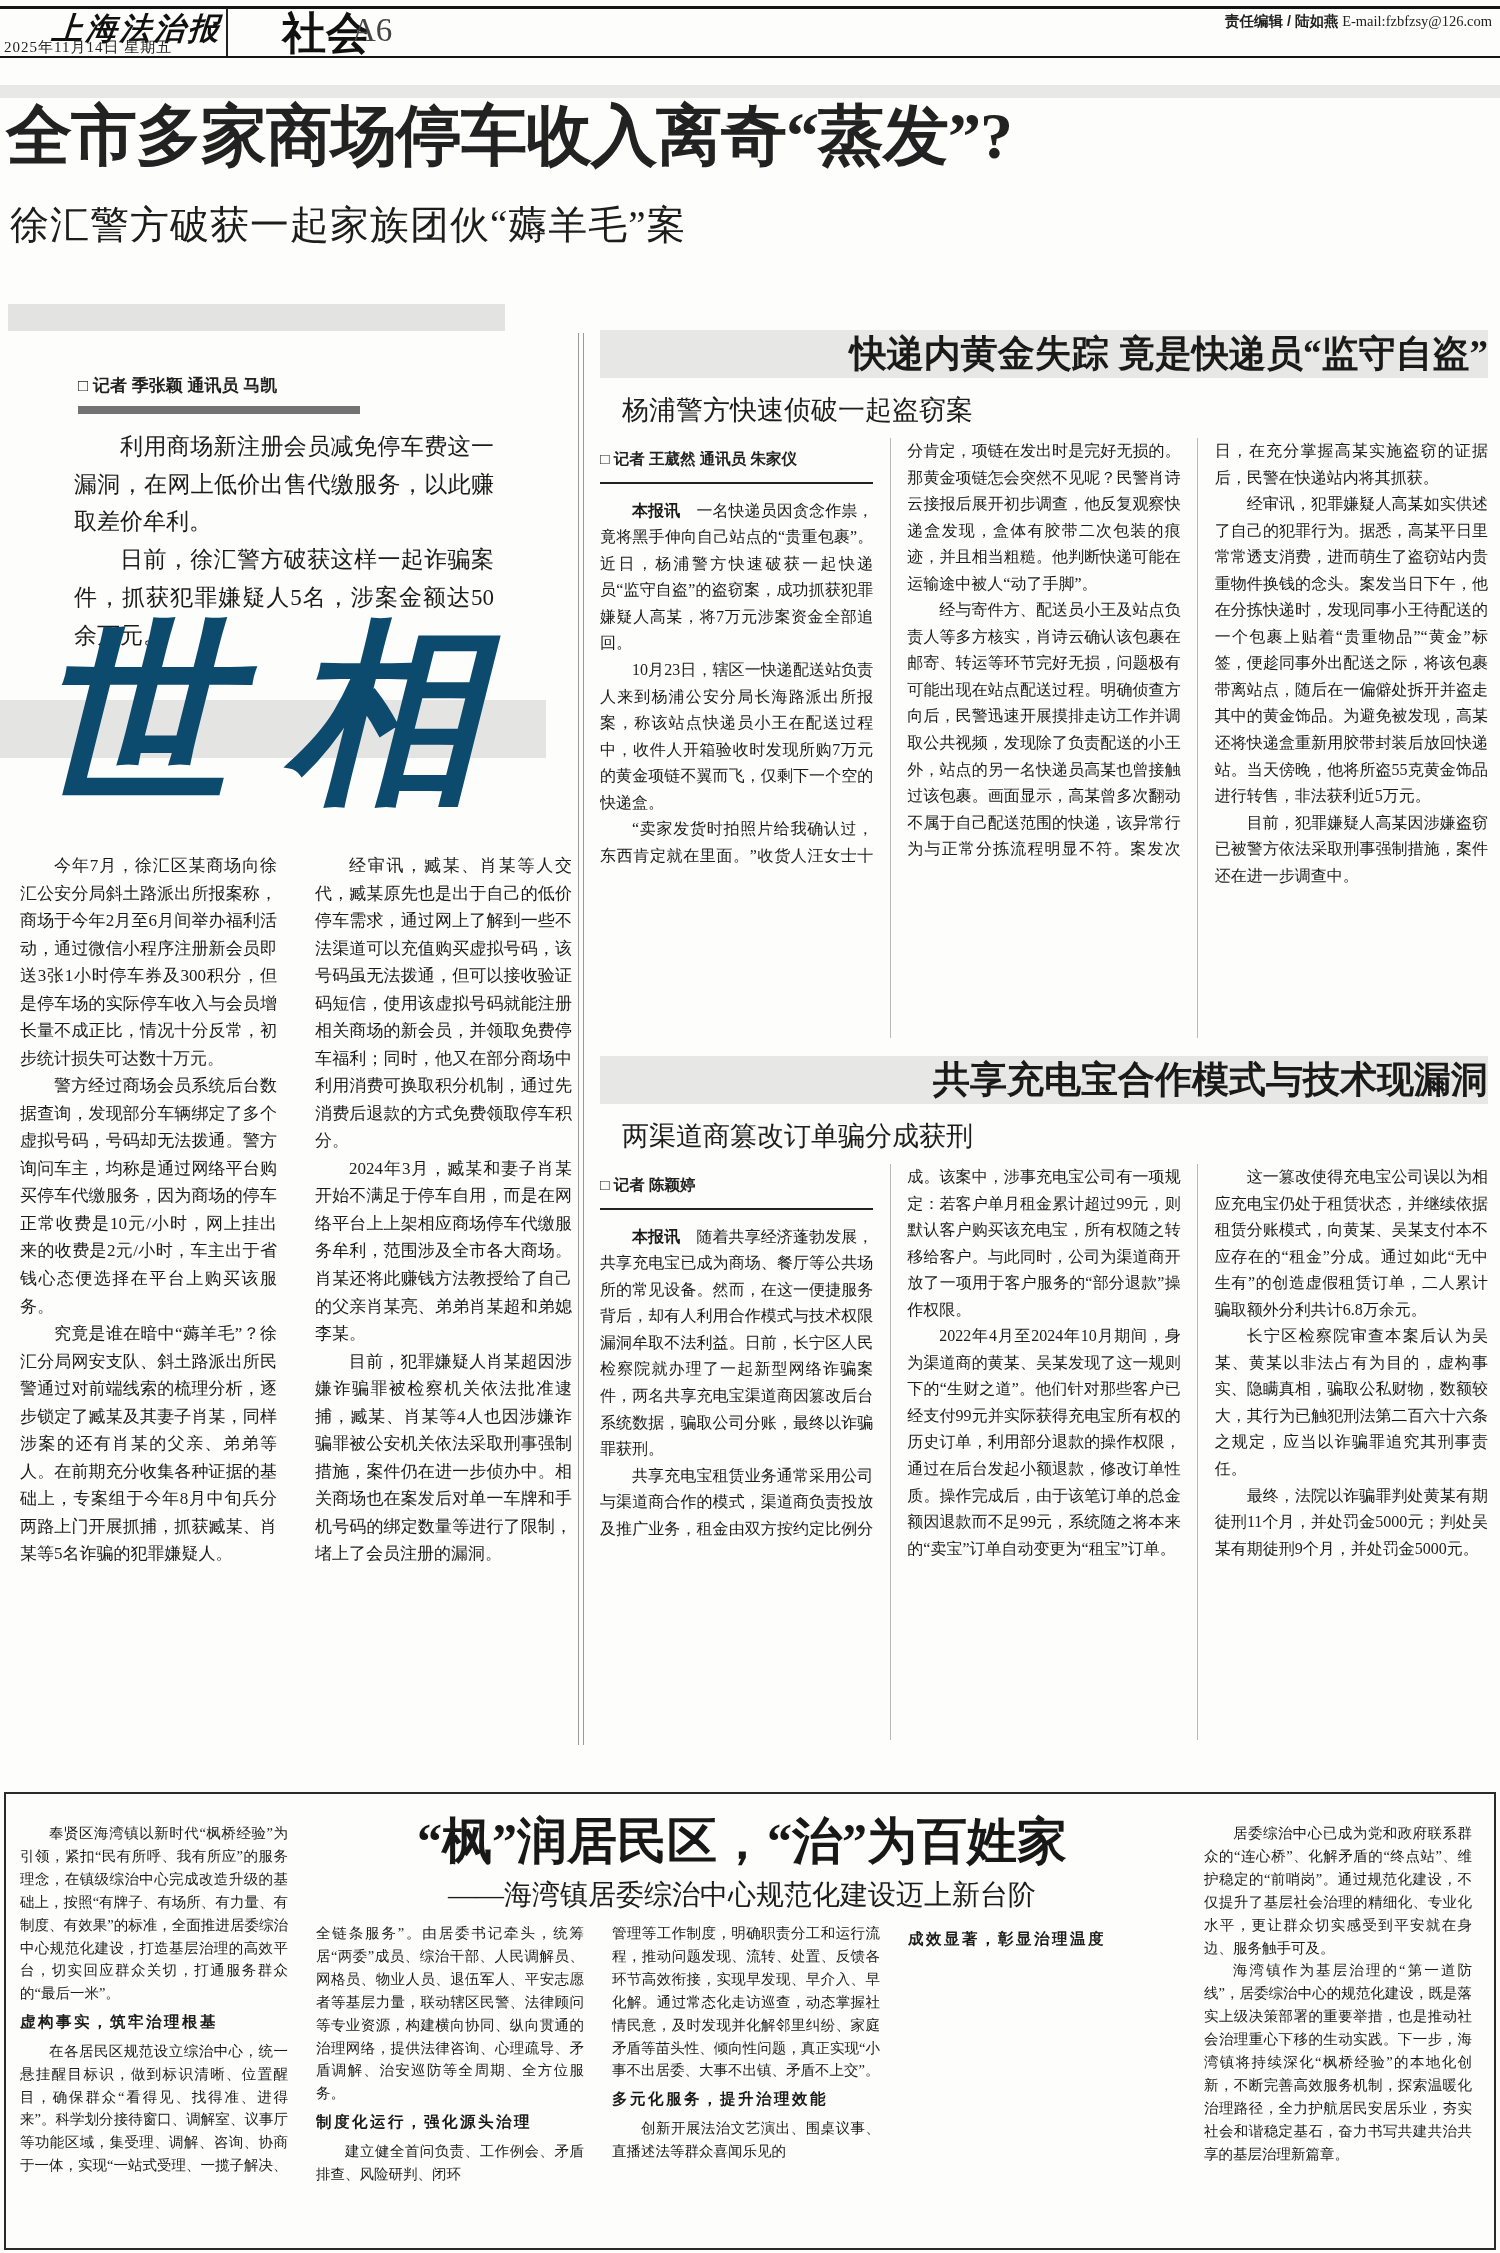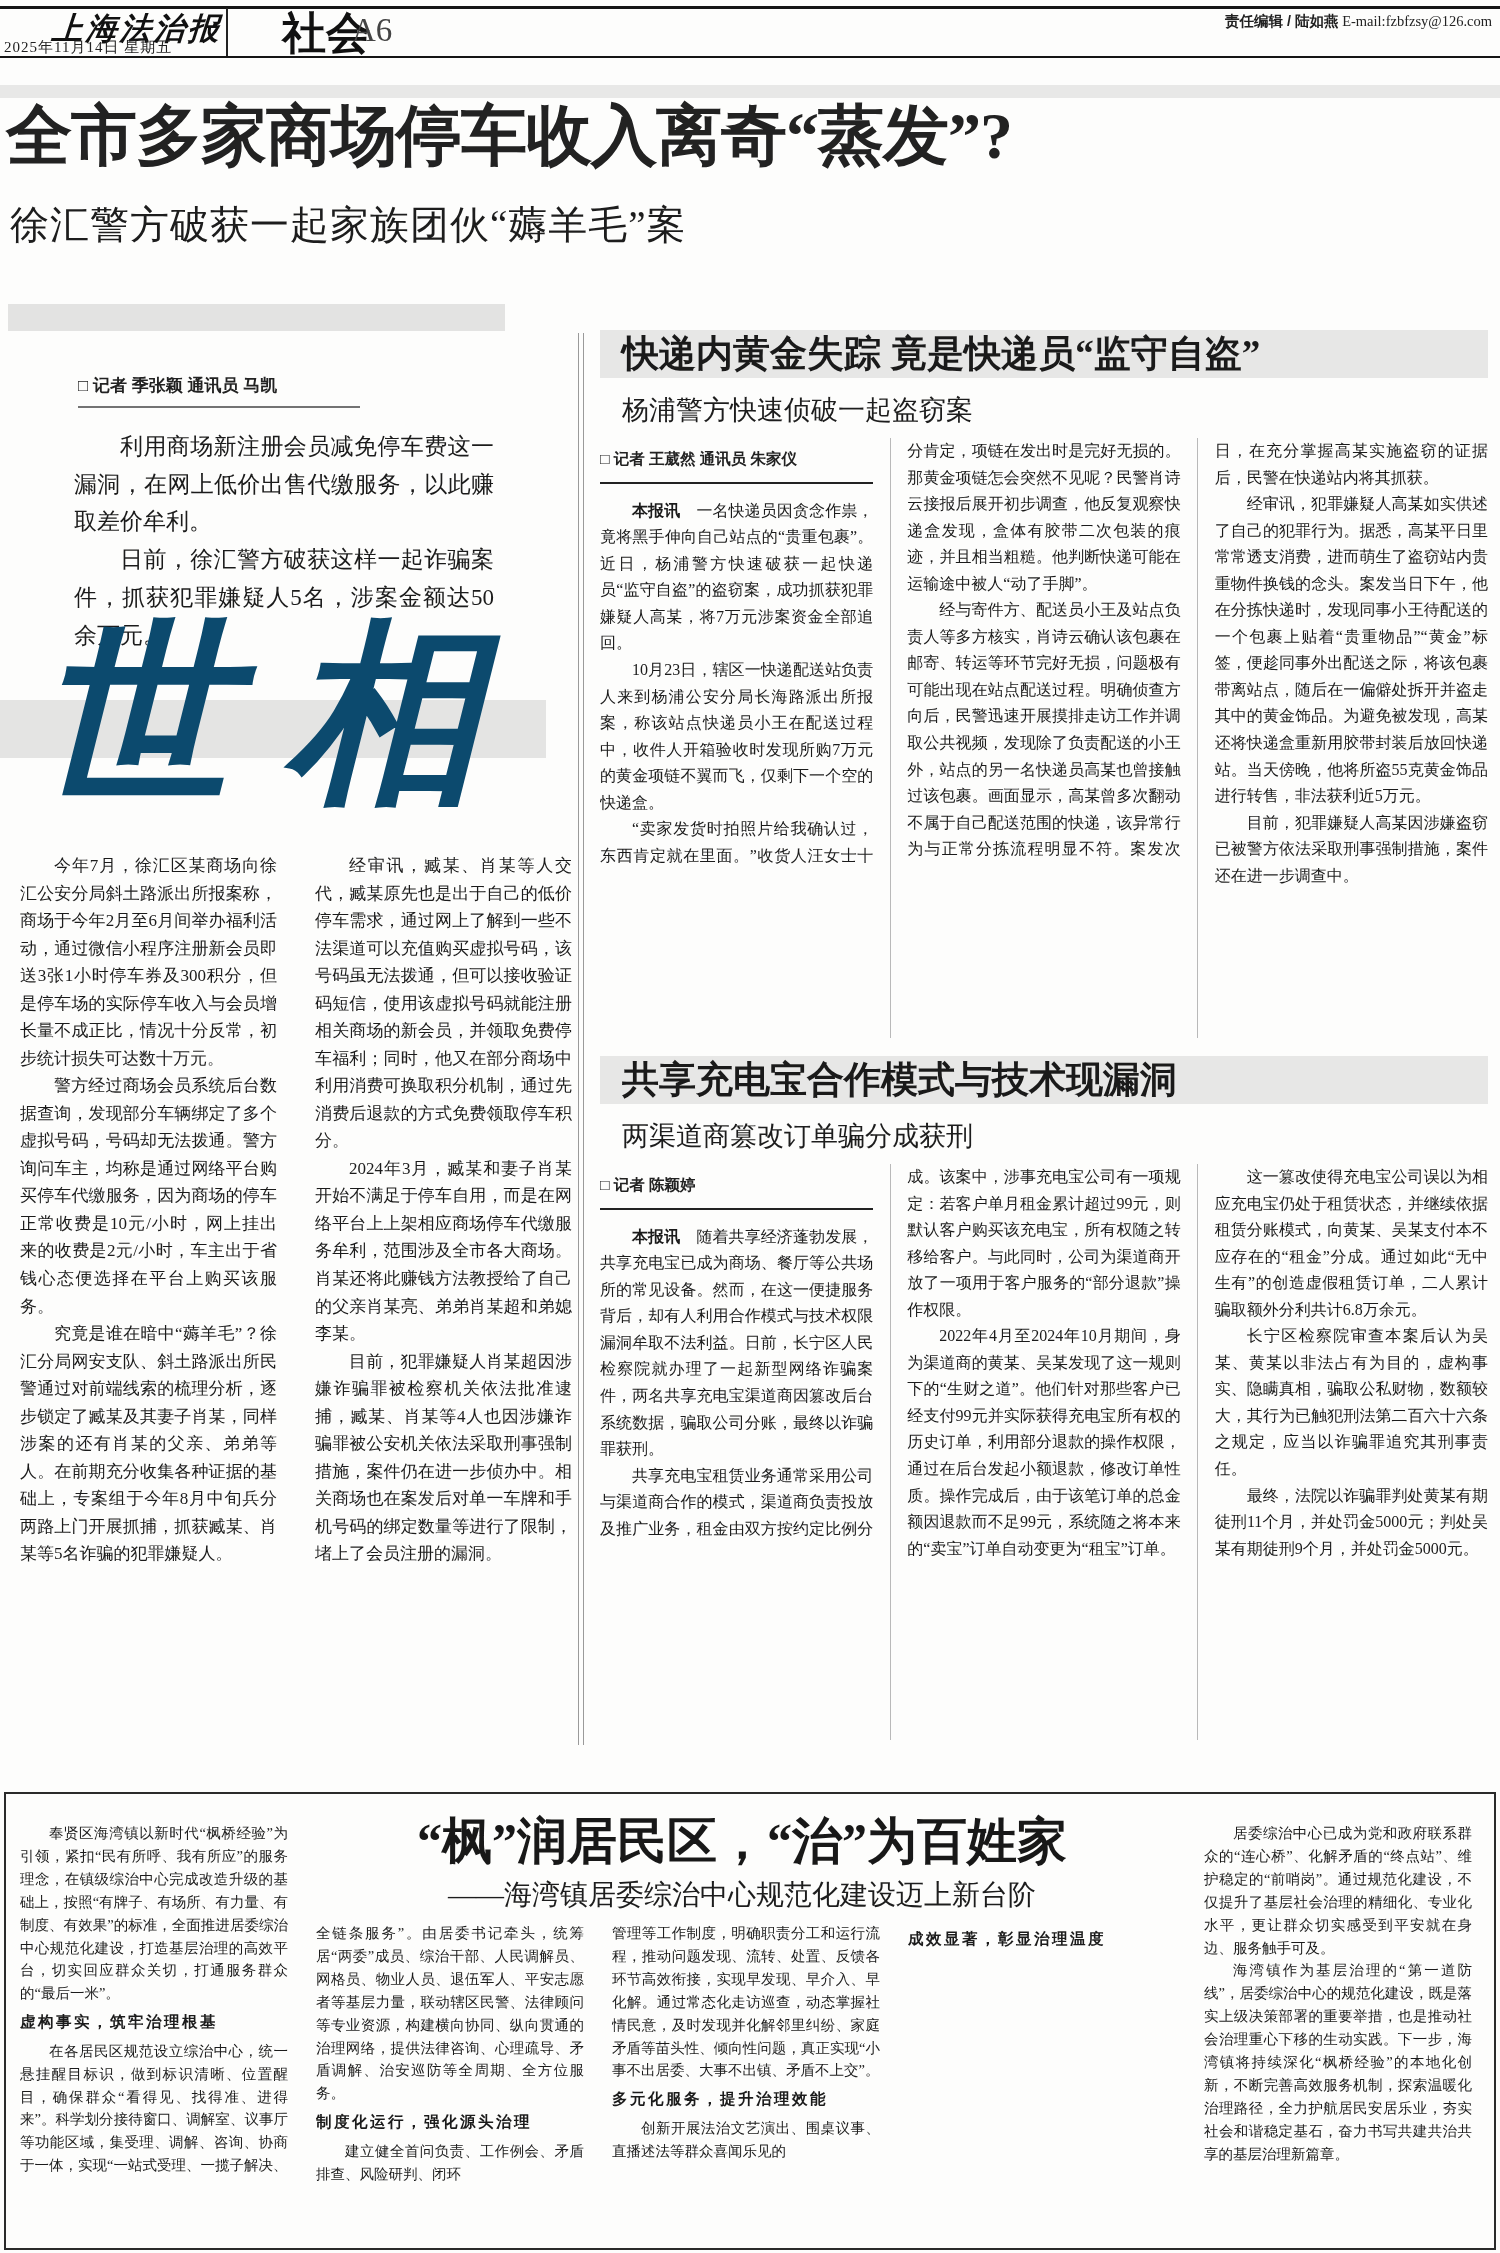--- a/index.html
+++ b/index.html
@@ -16,31 +16,31 @@
   .hsection{left:242px;top:4px;font-size:44px;font-weight:900;color:#111;margin-left:40px;}
   .hpageno{left:352px;top:12px;font-size:33px;color:#444;}
   .heditor{right:8px;top:12px;font-size:14.5px;color:#222;}
   .heditor b{font-family:"Liberation Sans",sans-serif;}
   
   .h1{left:6px;top:96px;width:1060px;font-size:66px;line-height:1.2;font-weight:900;letter-spacing:-1px;color:#222;white-space:nowrap;}
   .h1sub{left:10px;top:198px;width:900px;font-size:39px;letter-spacing:1px;color:#1d1d1d;}
   
   .lead-graybar{left:8px;top:304px;width:497px;height:27px;background:#e3e3e2;}
   .byline{font-family:"Liberation Sans","DejaVu Sans",sans-serif;font-weight:700;color:#222;}
-  .lead-byline{left:78px;top:374px;width:282px;font-size:17px;padding-bottom:9px;border-bottom:2px solid #737373;}
+  .lead-byline{left:78px;top:374px;width:282px;font-size:17px;padding-bottom:9px;border-bottom:8px solid #737373;}
   .lead-intro{left:74px;top:428px;width:420px;font-size:23px;line-height:1.64;}
   .lead-intro .para{text-indent:2em;text-align:justify;margin:0;}
   .wmband{left:0;top:700px;width:546px;height:58px;background:#e4e4e3;}
   .watermark{left:38px;top:618px;font-size:195px;line-height:1;color:#0c4a6e;letter-spacing:52px;font-style:italic;font-weight:700;}
   .lead-body{left:20px;top:852px;width:552px;height:893px;column-count:2;column-gap:38px;font-size:17px;line-height:1.62;overflow:hidden;z-index:2;}
   .para{margin:0;text-indent:2em;text-align:justify;}
   .para.noind{text-indent:0;}
   .divider-dbl{left:578px;top:333px;width:4px;height:1412px;border-left:1px solid #9a9a9a;border-right:1px solid #9a9a9a;}
   
-  .artbar{width:888px;height:48px;background:#e7e7e6;}
+  .artbar{width:888px;height:48px;background:#e7e7e6;text-align:right;}
   .artbar .t{padding-left:22px;font-size:37px;line-height:48px;font-weight:900;color:#1a1a1a;white-space:nowrap;}
   .gold-bar{left:600px;top:330px;}
   .gold-sub{left:622px;top:392px;font-size:27px;color:#1d1d1d;}
   .artbody{width:888px;column-count:3;column-gap:34px;column-rule:1px solid #b9b9b9;font-size:16px;line-height:1.66;overflow:hidden;}
   .gold-body{left:600px;top:438px;height:600px;}
   .artbody .byline{font-size:15.5px;padding:8px 0 10px 0;border-bottom:2px solid #222;margin-bottom:14px;}
   .artbody b{font-family:"Liberation Sans",sans-serif;}
   .chg-bar{left:600px;top:1056px;}
   .chg-sub{left:622px;top:1118px;font-size:27px;color:#1d1d1d;}
   .chg-body{left:600px;top:1164px;height:576px;}

